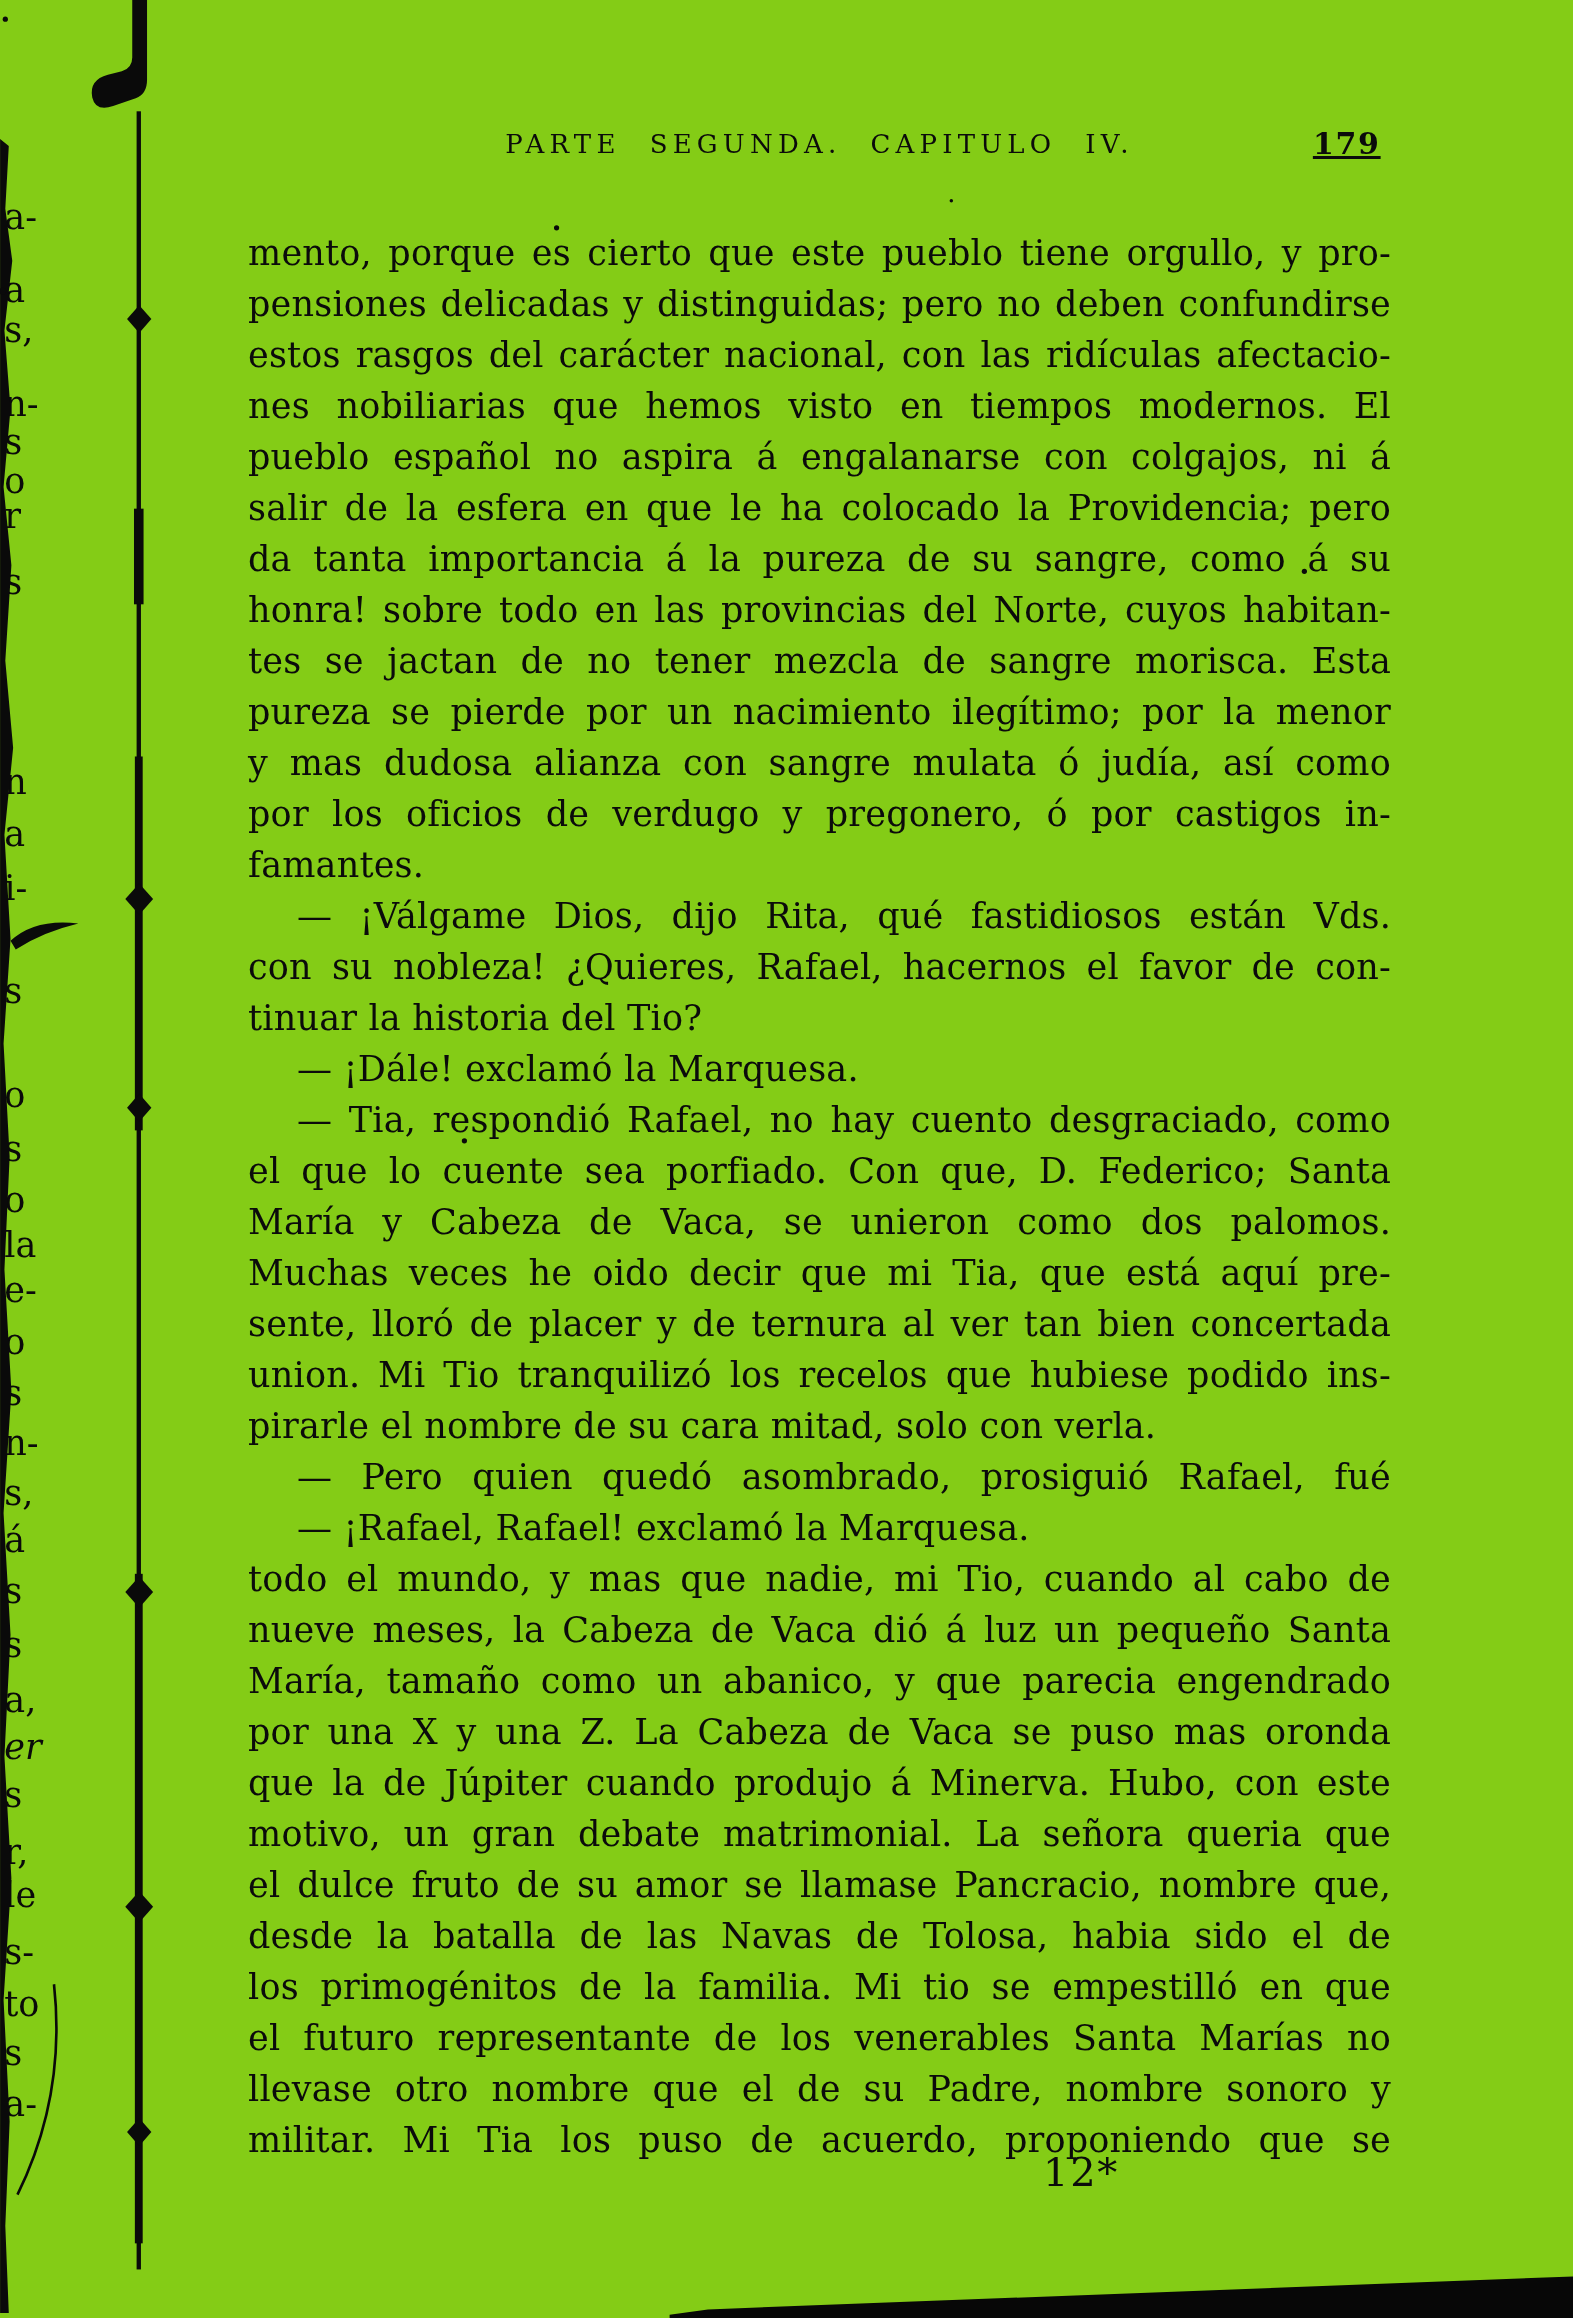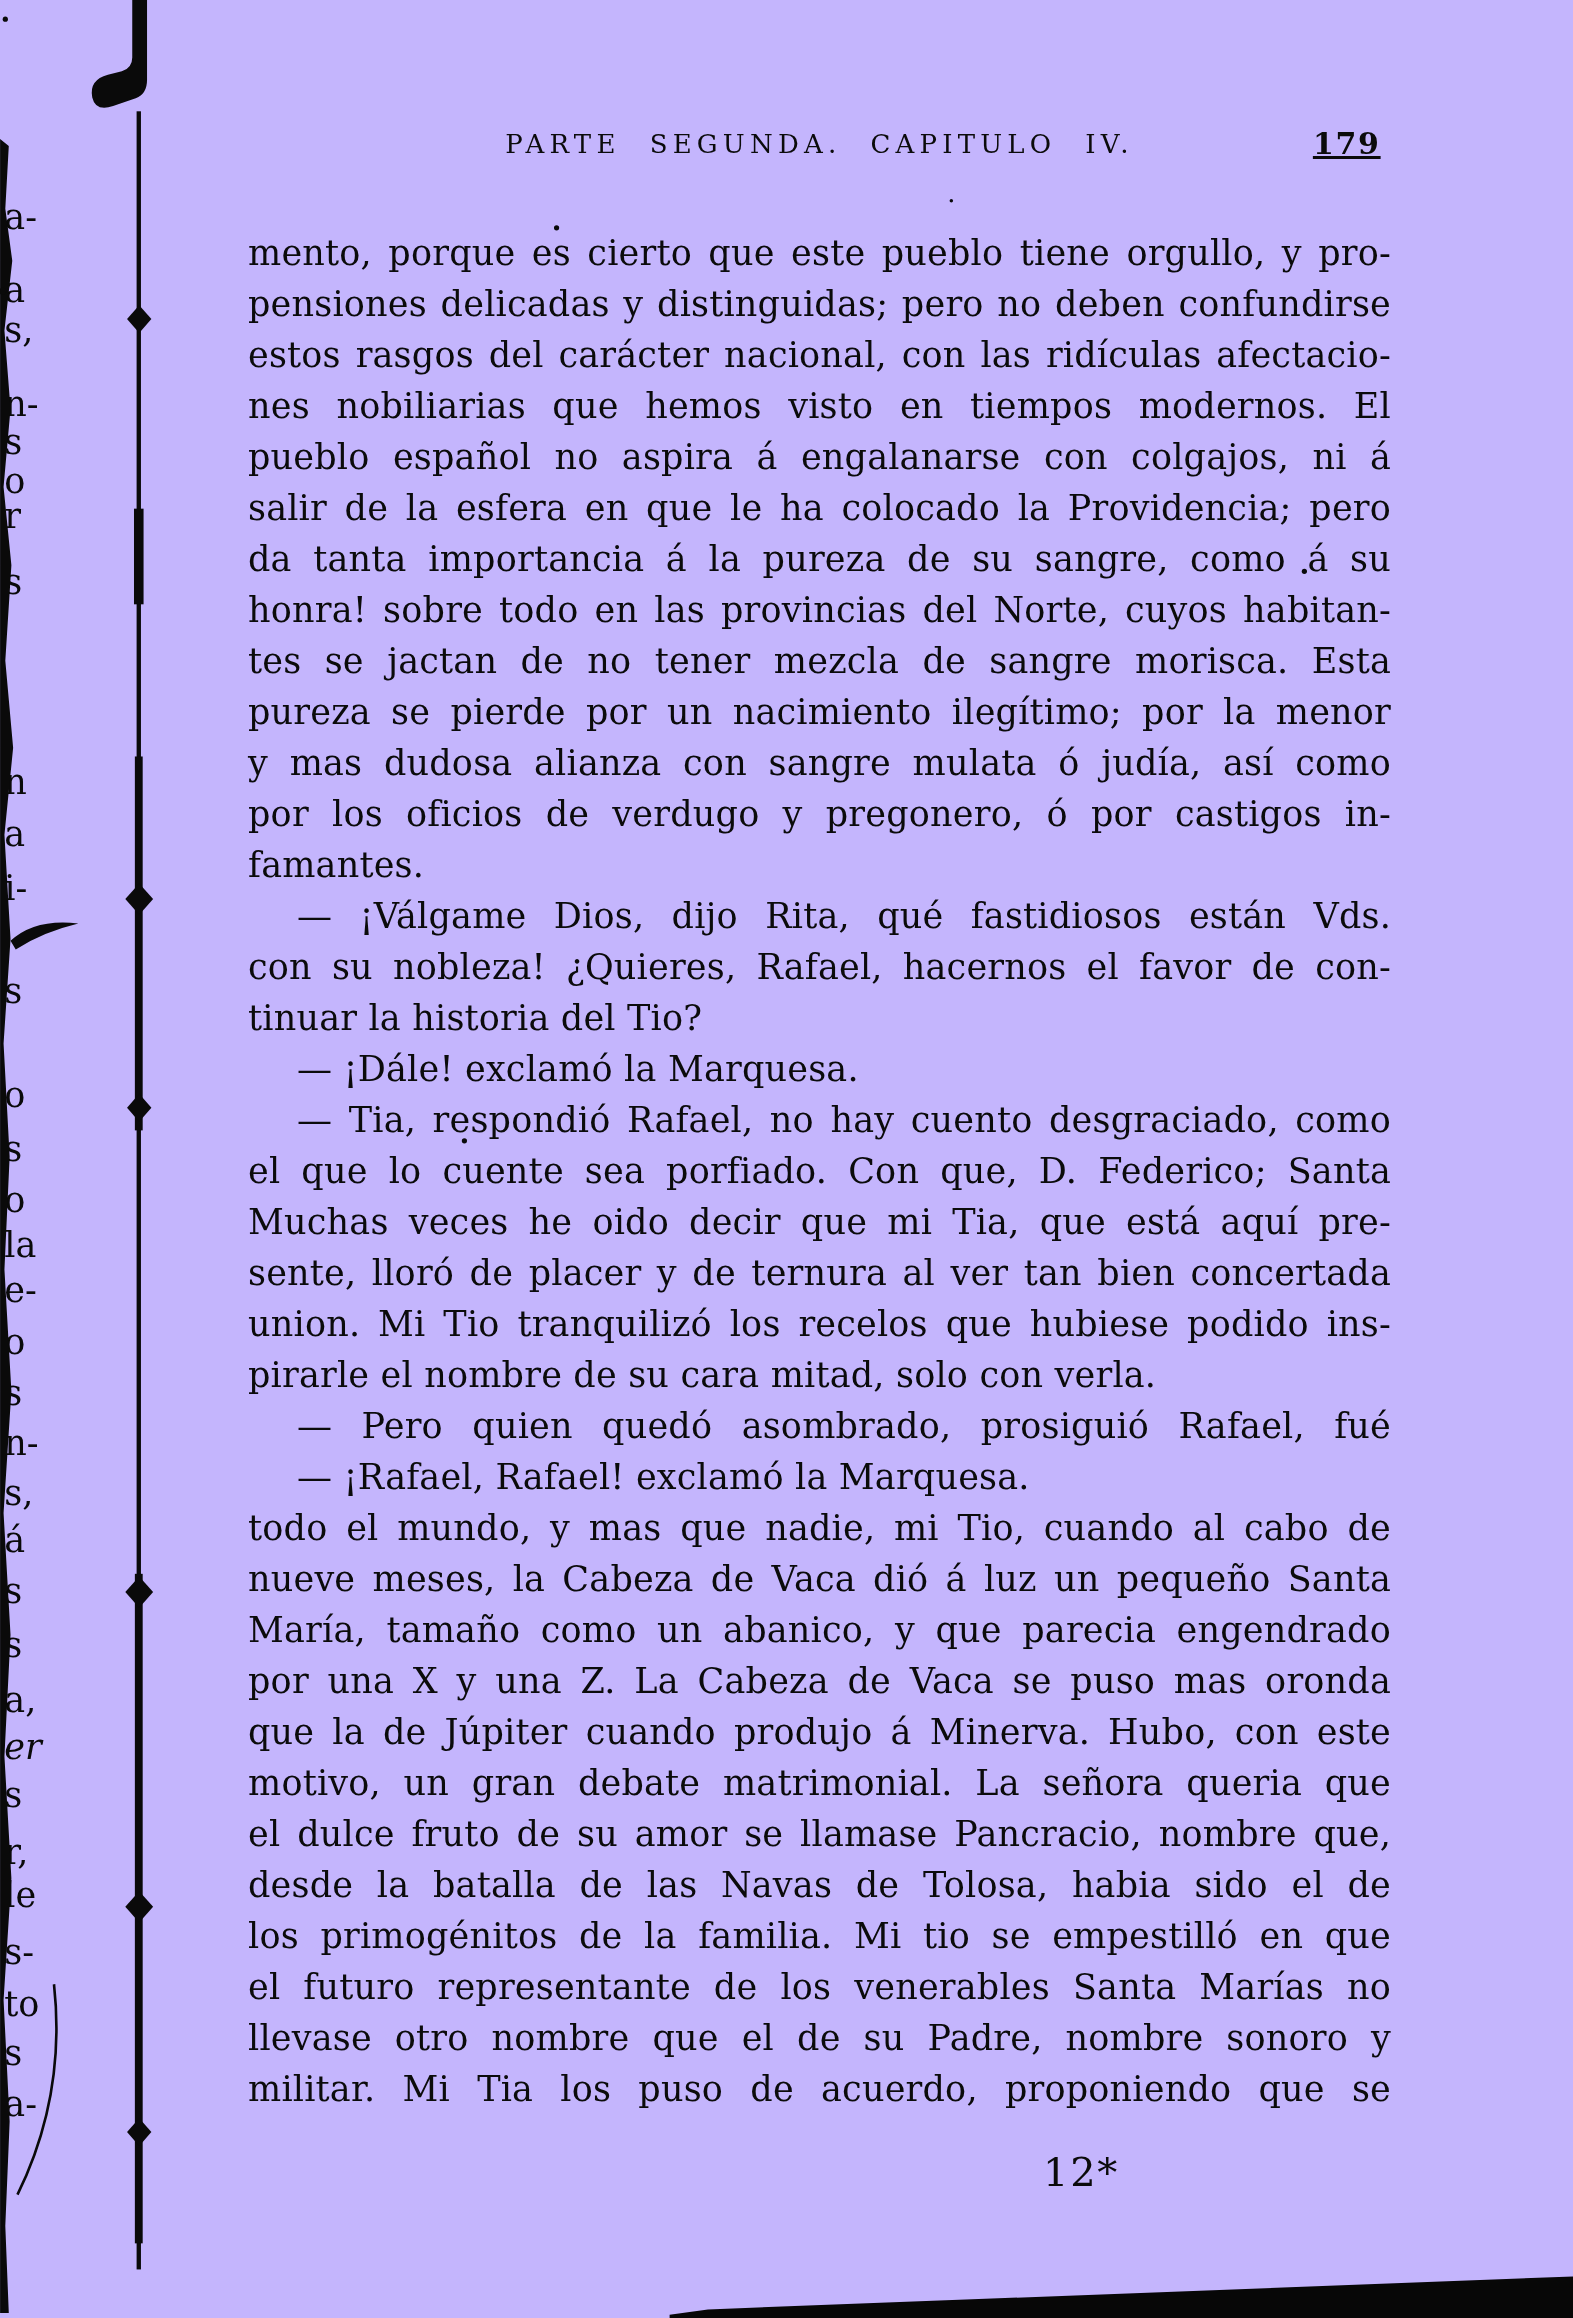--- a/index.html
+++ b/index.html
@@ -1,19 +1,19 @@
 <!DOCTYPE html>
 <html style="font-size:14px"><head>
 <meta charset="utf-8">
 <style>
   html,body{margin:0;padding:0;background:#ffffff;}
   .page{
     position:relative;
     width:1574px;height:2319px;
-    background:#c4b5fd;
+    background:#84cc16;
     color:#0b0b0b;
     font-family:"DejaVu Serif","Liberation Serif",serif;
     overflow:hidden;
   }
   
   .running-head{
     position:absolute;left:248px;top:129px;width:1143px;height:38px;
   }
   .head-title{
     display:block;text-align:center;
@@ -96,20 +96,21 @@
       <div class="line">con su nobleza! ¿Quieres, Rafael, hacernos el favor de con-</div>
 
       <div class="line nj">tinuar la historia del Tio?</div>
 
       <div class="line nj ind">— ¡Dále! exclamó la Marquesa.</div>
 
       <div class="line ind">— Tia, respondió Rafael, no hay cuento desgraciado, como</div>
 
       <div class="line">el que lo cuente sea porfiado. Con que, D. Federico; Santa</div>
 
+      <div class="line">María y Cabeza de Vaca, se unieron como dos palomos.</div>
 
       <div class="line">Muchas veces he oido decir que mi Tia, que está aquí pre-</div>
 
       <div class="line">sente, lloró de placer y de ternura al ver tan bien concertada</div>
 
       <div class="line">union. Mi Tio tranquilizó los recelos que hubiese podido ins-</div>
 
       <div class="line nj">pirarle el nombre de su cara mitad, solo con verla.</div>
 
       <div class="line ind">— Pero quien quedó asombrado, prosiguió Rafael, fué</div>

